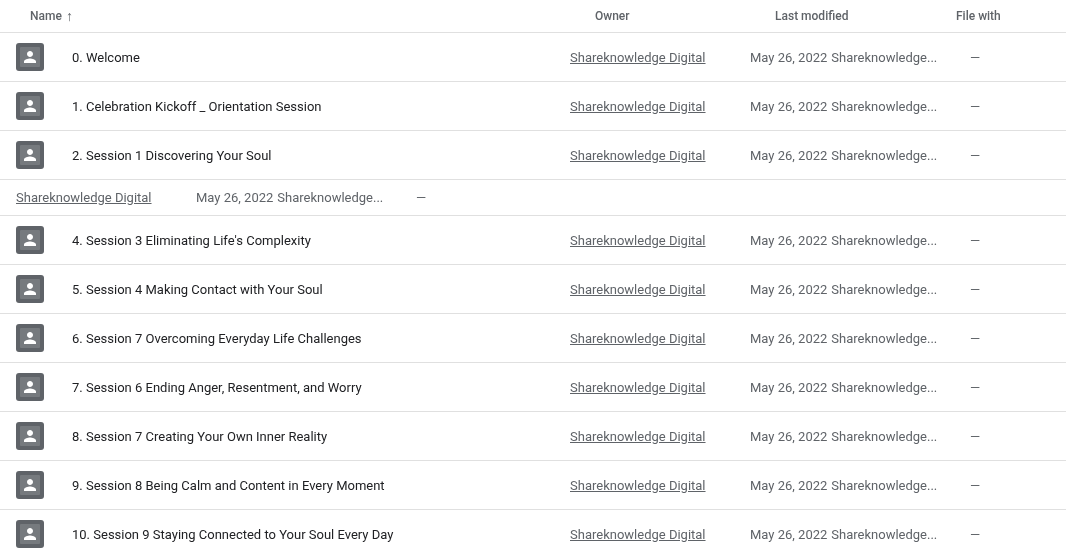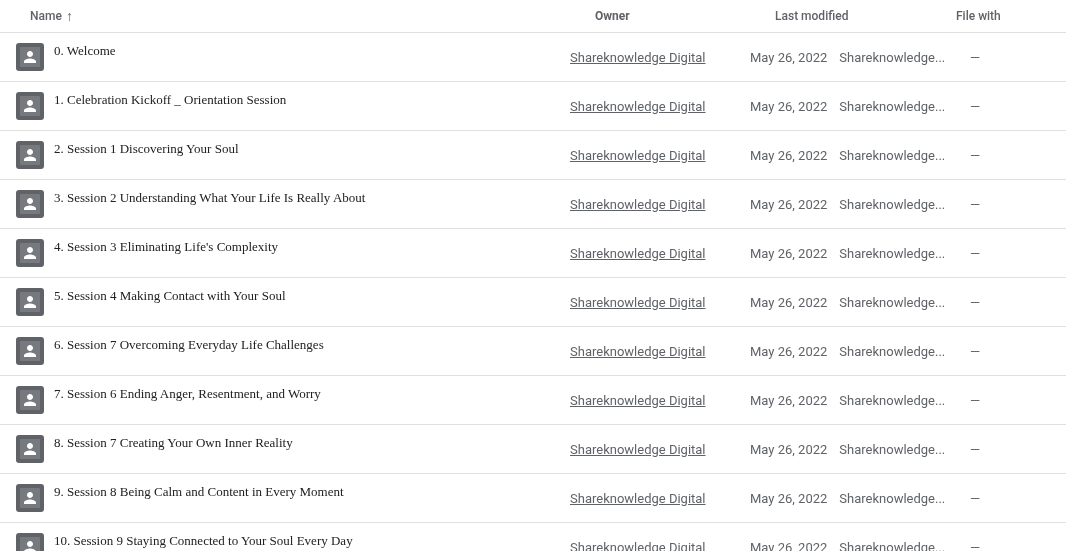--- a/index.html
+++ b/index.html
@@ -28,21 +28,20 @@
       font-weight: 500;
     }
     .col-name {
       flex: 1;
       display: flex;
       align-items: center;
       gap: 4px;
     }
     .col-owner {
       width: 180px;
-      font-weight: bold;
     }
     .col-modified {
       width: 181px;
     }
     .col-size {
       width: 80px;
     }
     .sort-icon {
       font-size: 14px;
       color: #5f6368;
@@ -50,22 +49,22 @@
     .table-row {
       display: flex;
       align-items: center;
       padding: 10px 16px;
       border-bottom: 1px solid #e0e0e0;
       cursor: pointer;
     }
     .row-name {
       flex: 1;
       display: flex;
-      gap: 10px;
-      font-family: Liberation Serif, serif;
+      align-items: center;
+      gap: 28px;
     }
     .folder-icon {
       width: 28px;
       height: 28px;
       background: #5f6368;
       border-radius: 3px;
       display: flex;
       align-items: center;
       justify-content: center;
       flex-shrink: 0;
@@ -96,21 +95,21 @@
       font-size: 13px;
       color: #5f6368;
       text-decoration: underline;
     }
     .row-modified {
       width: 220px;
       font-size: 13px;
       color: #5f6368;
       display: flex;
       align-items: center;
-      gap: 12px;
+      gap: 4px;
     }
     .modified-date {
       color: #5f6368;
     }
     .modified-user {
       color: #5f6368;
     }
     .row-size {
       width: 80px;
       font-size: 13px;
@@ -180,28 +179,20 @@
       <span class="row-label">2. Session 1 Discovering Your Soul</span>
     </div>
     <div class="row-owner">Shareknowledge Digital</div>
     <div class="row-modified">
       <span class="modified-date">May 26, 2022</span>
       <span class="modified-user">Shareknowledge...</span>
     </div>
     <div class="row-size">—</div>
   </div>
       <div class="table-row">
-    <div class="row-name">
-      <div class="folder-icon">
-        <svg viewBox="0 0 24 24">
-          <path d="M12 12c2.21 0 4-1.79 4-4s-1.79-4-4-4-4 1.79-4 4 1.79 4 4 4zm0 2c-2.67 0-8 1.34-8 4v2h16v-2c0-2.66-5.33-4-8-4z"></path>
-        </svg>
-      </div>
-      <span class="row-label">3. Session 2 Understanding What Your Life Is Really About</span>
-    </div>
     <div class="row-owner">Shareknowledge Digital</div>
     <div class="row-modified">
       <span class="modified-date">May 26, 2022</span>
       <span class="modified-user">Shareknowledge...</span>
     </div>
     <div class="row-size">—</div>
   </div>
       <div class="table-row">
     <div class="row-name">
       <div class="folder-icon">

